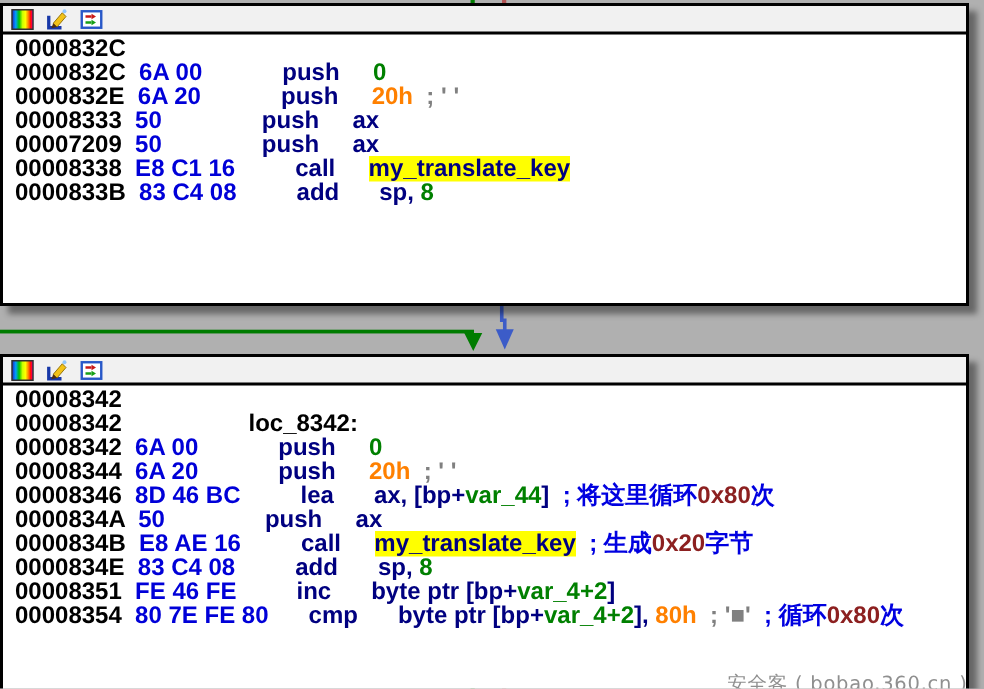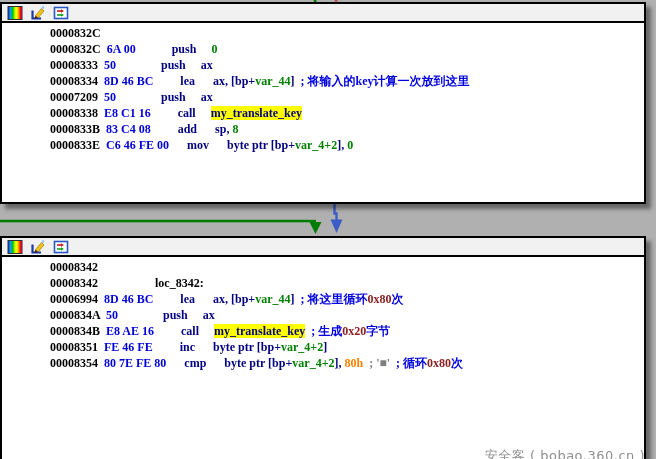--- a/index.html
+++ b/index.html
@@ -20,24 +20,23 @@
   .titlebar{
     height:19px;box-sizing:border-box;background:#f1f1f1;
     border-bottom:2px solid #000;
     display:flex;align-items:center;gap:7px;padding:1px 0 0 5px;
   }
   .nicon{width:16px;height:16px;display:inline-block;cursor:pointer}
   .nicon svg{width:16px;height:16px;display:block}
   .nodebody{padding:2px 0 0 8px}
   .asm-row{
     white-space:pre;
-    font-family:Liberation Serif, serif;
-    font-weight:bold;font-size:12px;line-height:16px;height:16px;
+    font-family:Liberation Sans, sans-serif;
+    font-weight:bold;font-size:16px;line-height:16px;height:16px;
     color:var(--r,#000080);
-    margin-left:40px;
   }
   .c-addr{color:var(--addr)} .c-bytes{color:var(--bytes)} .c-mnem{color:var(--mnem)}
   .c-r{color:var(--r)} .c-i{color:var(--i)} .c-h{color:var(--h)} .c-v{color:var(--v)}
   .c-g{color:var(--g)} .c-c{color:var(--c)} .c-n{color:var(--n)} .c-lbl{color:var(--lbl)}
   .c-hl{background:var(--hlbg);color:var(--hltext)}
   .watermark{
     position:absolute;right:11px;top:447px;z-index:3;
     color:#8f8f8f;font-size:13px;letter-spacing:0.5px;
   }
 </style>
@@ -88,26 +87,25 @@
           <path d="M4 6 h4" stroke="#c81818" stroke-width="1.6" fill="none"></path>
           <polygon points="8,4.2 11,6 8,7.8" fill="#c81818"></polygon>
           <path d="M4 10 h4" stroke="#18a018" stroke-width="1.6" fill="none"></path>
           <polygon points="8,8.2 11,10 8,11.8" fill="#18a018"></polygon>
         </svg>
       </span>
     </div>
   <div class="nodebody">
       <div class="asm-row"><span class="c-addr">0000832C</span></div>
       <div class="asm-row"><span class="c-addr">0000832C</span><span>  </span><span class="c-bytes">6A 00</span><span>            </span><span class="c-mnem">push</span><span>     </span><span class="c-i">0</span></div>
+      <div class="asm-row"><span class="c-addr">0000832E</span><span>  </span><span class="c-bytes">6A 20</span><span>            </span><span class="c-mnem">push</span><span>     </span><span class="c-h">20h</span><span>  </span><span class="c-g">; ' '</span></div>
       <div class="asm-row"><span class="c-addr">00008333</span><span>  </span><span class="c-bytes">50</span><span>               </span><span class="c-mnem">push</span><span>     </span><span class="c-r">ax</span></div>
-      <div class="asm-row"><span class="c-addr">00008334</span><span>  </span><span class="c-bytes">8D 46 BC</span><span>         </span><span class="c-mnem">lea</span><span>      </span><span class="c-r">ax, [bp+</span><span class="c-v">var_44</span><span class="c-r">]</span><span>  </span><span class="c-c">; 将输入的key计算一次放到这里</span></div>
       <div class="asm-row"><span class="c-addr">00007209</span><span>  </span><span class="c-bytes">50</span><span>               </span><span class="c-mnem">push</span><span>     </span><span class="c-r">ax</span></div>
       <div class="asm-row"><span class="c-addr">00008338</span><span>  </span><span class="c-bytes">E8 C1 16</span><span>         </span><span class="c-mnem">call</span><span>     </span><span class="c-hl">my_translate_key</span></div>
       <div class="asm-row"><span class="c-addr">0000833B</span><span>  </span><span class="c-bytes">83 C4 08</span><span>         </span><span class="c-mnem">add</span><span>      </span><span class="c-r">sp, </span><span class="c-i">8</span></div>
-      <div class="asm-row"><span class="c-addr">0000833E</span><span>  </span><span class="c-bytes">C6 46 FE 00</span><span>      </span><span class="c-mnem">mov</span><span>      </span><span class="c-r">byte ptr [bp+</span><span class="c-v">var_4+2</span><span class="c-r">], </span><span class="c-i">0</span></div>
     </div>
 </div>
 
 <div class="node" id="node-bottom">
   <div class="titlebar">
       <span class="nicon">
         <svg viewBox="0 0 16 16">
           <defs>
             <linearGradient id="rg" x1="0" y1="0" x2="1" y2="0">
               <stop offset="0" stop-color="#2020c0"></stop>
@@ -137,21 +135,24 @@
           <path d="M4 6 h4" stroke="#c81818" stroke-width="1.6" fill="none"></path>
           <polygon points="8,4.2 11,6 8,7.8" fill="#c81818"></polygon>
           <path d="M4 10 h4" stroke="#18a018" stroke-width="1.6" fill="none"></path>
           <polygon points="8,8.2 11,10 8,11.8" fill="#18a018"></polygon>
         </svg>
       </span>
     </div>
   <div class="nodebody">
       <div class="asm-row"><span class="c-addr">00008342</span></div>
       <div class="asm-row"><span class="c-addr">00008342</span><span>                   </span><span class="c-lbl">loc_8342:</span></div>
-      <div class="asm-row"><span class="c-addr">00006994</span><span>  </span><span class="c-bytes">8D 46 BC</span><span>         </span><span class="c-mnem">lea</span><span>      </span><span class="c-r">ax, [bp+</span><span class="c-v">var_44</span><span class="c-r">]</span><span>  </span><span class="c-c">; 将这里循环</span><span class="c-n">0x80</span><span class="c-c">次</span></div>
+      <div class="asm-row"><span class="c-addr">00008342</span><span>  </span><span class="c-bytes">6A 00</span><span>            </span><span class="c-mnem">push</span><span>     </span><span class="c-i">0</span></div>
+      <div class="asm-row"><span class="c-addr">00008344</span><span>  </span><span class="c-bytes">6A 20</span><span>            </span><span class="c-mnem">push</span><span>     </span><span class="c-h">20h</span><span>  </span><span class="c-g">; ' '</span></div>
+      <div class="asm-row"><span class="c-addr">00008346</span><span>  </span><span class="c-bytes">8D 46 BC</span><span>         </span><span class="c-mnem">lea</span><span>      </span><span class="c-r">ax, [bp+</span><span class="c-v">var_44</span><span class="c-r">]</span><span>  </span><span class="c-c">; 将这里循环</span><span class="c-n">0x80</span><span class="c-c">次</span></div>
       <div class="asm-row"><span class="c-addr">0000834A</span><span>  </span><span class="c-bytes">50</span><span>               </span><span class="c-mnem">push</span><span>     </span><span class="c-r">ax</span></div>
       <div class="asm-row"><span class="c-addr">0000834B</span><span>  </span><span class="c-bytes">E8 AE 16</span><span>         </span><span class="c-mnem">call</span><span>     </span><span class="c-hl">my_translate_key</span><span>  </span><span class="c-c">; 生成</span><span class="c-n">0x20</span><span class="c-c">字节</span></div>
+      <div class="asm-row"><span class="c-addr">0000834E</span><span>  </span><span class="c-bytes">83 C4 08</span><span>         </span><span class="c-mnem">add</span><span>      </span><span class="c-r">sp, </span><span class="c-i">8</span></div>
       <div class="asm-row"><span class="c-addr">00008351</span><span>  </span><span class="c-bytes">FE 46 FE</span><span>         </span><span class="c-mnem">inc</span><span>      </span><span class="c-r">byte ptr [bp+</span><span class="c-v">var_4+2</span><span class="c-r">]</span></div>
       <div class="asm-row"><span class="c-addr">00008354</span><span>  </span><span class="c-bytes">80 7E FE 80</span><span>      </span><span class="c-mnem">cmp</span><span>      </span><span class="c-r">byte ptr [bp+</span><span class="c-v">var_4+2</span><span class="c-r">], </span><span class="c-h">80h</span><span>  </span><span class="c-g">; '■'</span><span class="c-c">  ; 循环</span><span class="c-n">0x80</span><span class="c-c">次</span></div>
     </div>
 </div>
 
 <div class="watermark">安全客 ( bobao.360.cn )</div>
 
 </body></html>

